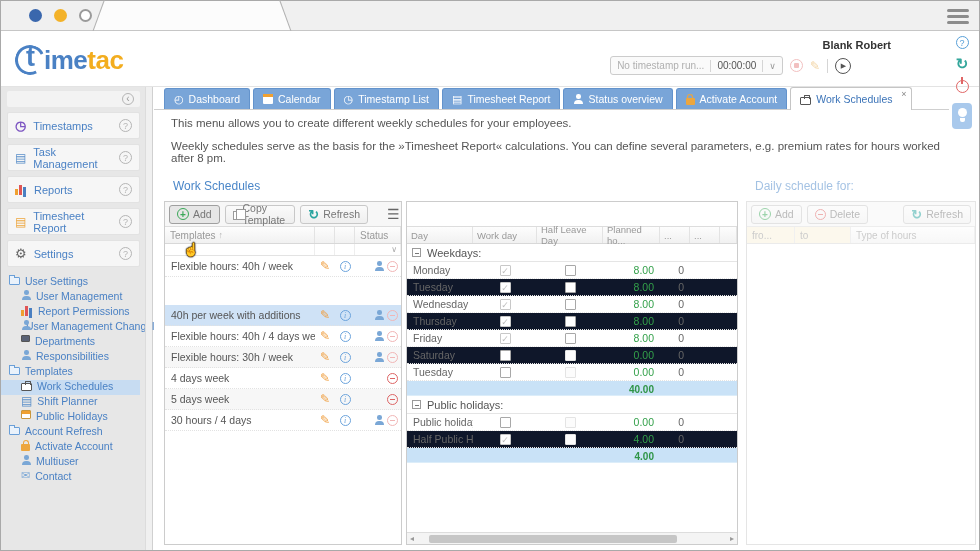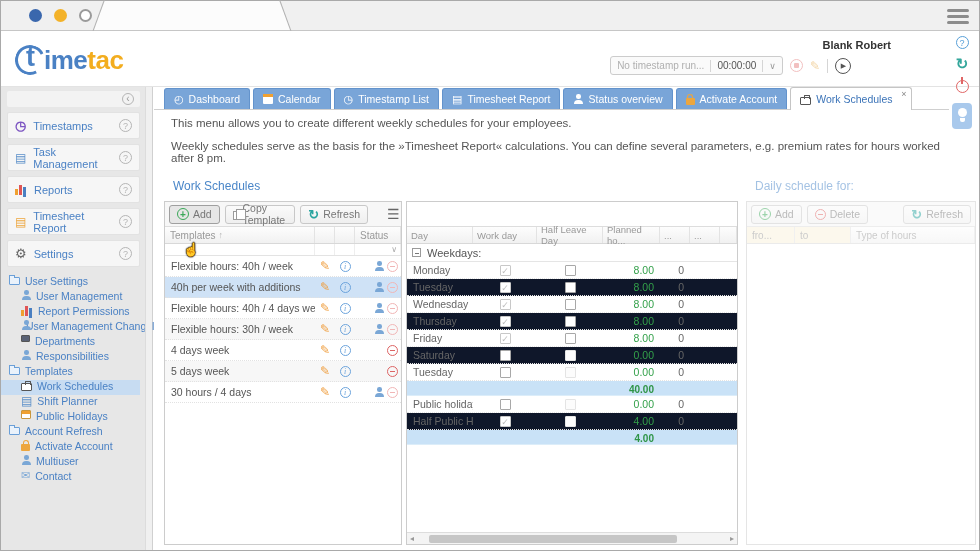--- a/index.html
+++ b/index.html
@@ -136,21 +136,21 @@
   .tb-spacer { flex:1; }
 
   
   .grid-header { height:17px; display:flex; background:linear-gradient(#fdfdfd,#f1f1f1); border-bottom:1px solid #d8d8d8; font-size:10px; color:#999; }
   .gh-cell { display:flex; align-items:center; padding:0 5px; border-right:1px solid #e3e3e3; }
   .filter-row { height:12px; display:flex; border-bottom:1px solid #e3e3e3; }
   .fr-cell { border-right:1px solid #eee; height:100%; }
   .t-name { flex:1; } .t-i1 { width:20px; } .t-i2 { width:20px; } .t-status { width:46px; }
   .tmpl-row { height:21px; display:flex; align-items:center; font-size:10.5px; color:#555; border-bottom:1px dotted #e2e2e2; }
   .tmpl-row.alt { background:#f7f7f7; }
-  .tmpl-row.selected { background:#cfe2f6; }
+  .tmpl-row.selected { background:#cfe2f6;margin-top:28px; }
   .tmpl-row .t-name { padding-left:6px; white-space:nowrap; overflow:hidden; }
   .tmpl-row .cell-c { display:flex; justify-content:center; align-items:center; }
   .t-status.pair { display:flex; justify-content:flex-end; gap:3px; padding-right:3px; align-items:center; }
   .cursor-hand { position:absolute; left:18px; top:40px; font-size:13px; color:#fff; text-shadow:0 0 1px #000,0 0 1px #000,0 0 2px #000; z-index:9; }
 
   
   .wc0{width:66px;} .wc1{width:64px;} .wc2{width:66px;} .wc3{width:57px;} .wc4{width:30px;} .wc5{width:30px;} .wc6{flex:1;}
   .wk-header { height:17px; display:flex; background:linear-gradient(#fdfdfd,#f1f1f1); border-bottom:1px solid #d8d8d8; font-size:9.5px; color:#999; }
   .wk-header .gh-cell { padding:0 4px; }
   .wk-group { height:18px; display:flex; align-items:center; gap:6px; padding-left:5px; border-bottom:1px solid #e5e5e5; font-size:11px; color:#555; background:#fff; }
@@ -599,20 +599,24 @@
                   <span class="cbx dis"></span>
                 </span>
                 <span class="wc3 num green">0.00</span>
                 <span class="wc4 num">0</span>
                 <span class="wc5"></span>
                 <span class="wc6"></span>
               </div>
               <div class="wk-total">
                 <span>40.00</span>
               </div>
+              <div class="wk-group">
+                <span class="icon-collapse"></span>
+                <span>Public holidays:</span>
+              </div>
               <div class="wk-row">
                 <span class="wc0">Public holiday</span>
                 <span class="wc1 cc">
                   <span class="cbx "></span>
                 </span>
                 <span class="wc2 cc">
                   <span class="cbx dis"></span>
                 </span>
                 <span class="wc3 num green">0.00</span>
                 <span class="wc4 num">0</span>

